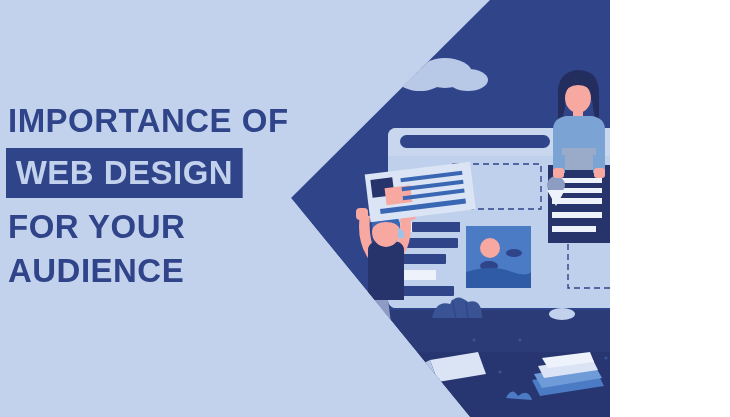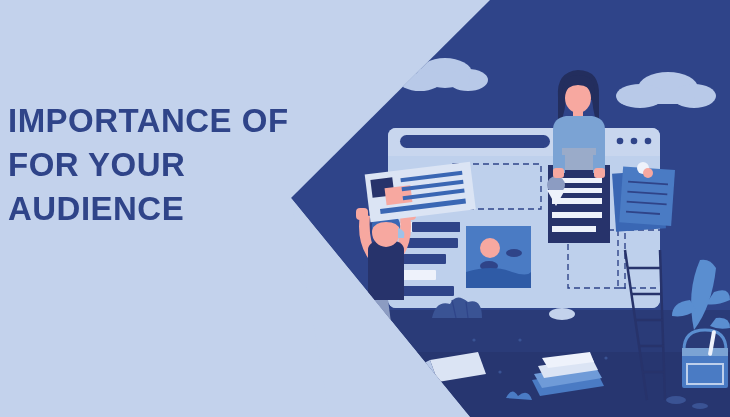--- a/index.html
+++ b/index.html
@@ -3,21 +3,21 @@
 <meta charset="utf-8">
 <style>
   * { margin:0; padding:0; box-sizing:border-box; }
   html, body {
     width:730px; height:417px;
     overflow:hidden;
     font-family:"Liberation Sans", sans-serif;
   }
   #canvas {
     position:relative;
-    width:730px; height:417px;
+    width:610px; height:417px;
     background:#14b8a6;
     overflow:hidden;
     padding-left:16px;
   }
   #art { position:absolute; inset:0; width:730px; height:417px; display:block; }
 
   
   .headline {
     position:absolute;
     left:8px; top:98px;
@@ -241,17 +241,18 @@
       <circle cx="606" cy="358" r="1.6" fill="#3a5394"></circle>
       <circle cx="500" cy="372" r="1.6" fill="#3a5394"></circle>
       <circle cx="474" cy="340" r="1.6" fill="#3a5394"></circle>
     </g>
 
     <polygon points="291,198 470,417 330,417" fill="#c3d2ec"></polygon>
   </svg>
 
   <div class="headline">
     <div class="hl-line">IMPORTANCE OF</div>
+    <div><span class="hl-line highlight">WEB DESIGN</span></div>
     <div class="hl-line">FOR YOUR</div>
     <div class="hl-line">AUDIENCE</div>
   </div>
 
 </div>
 
 </body></html>

